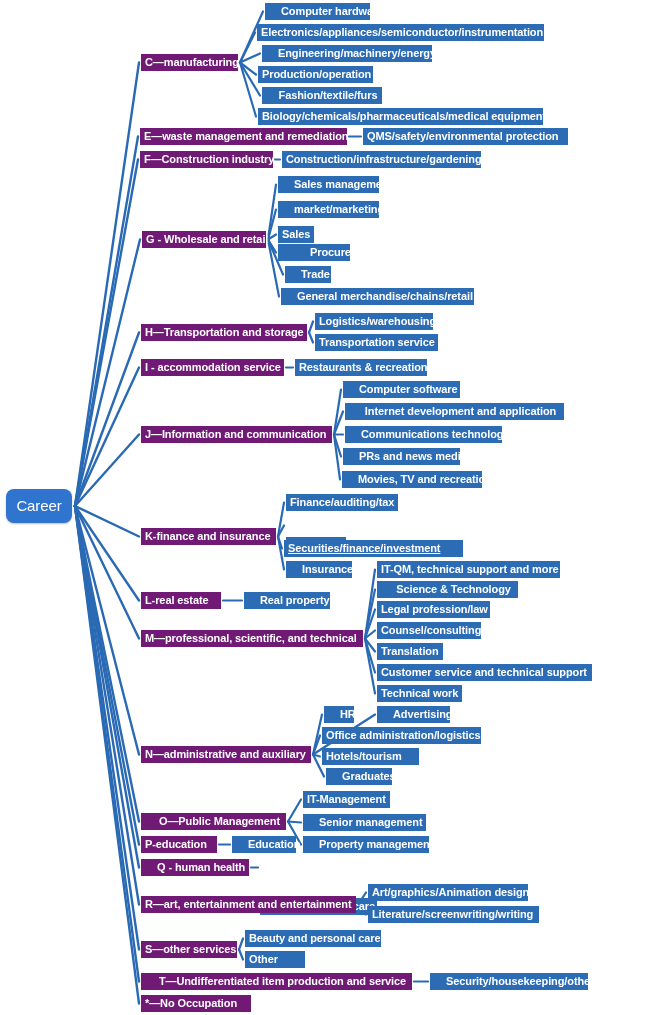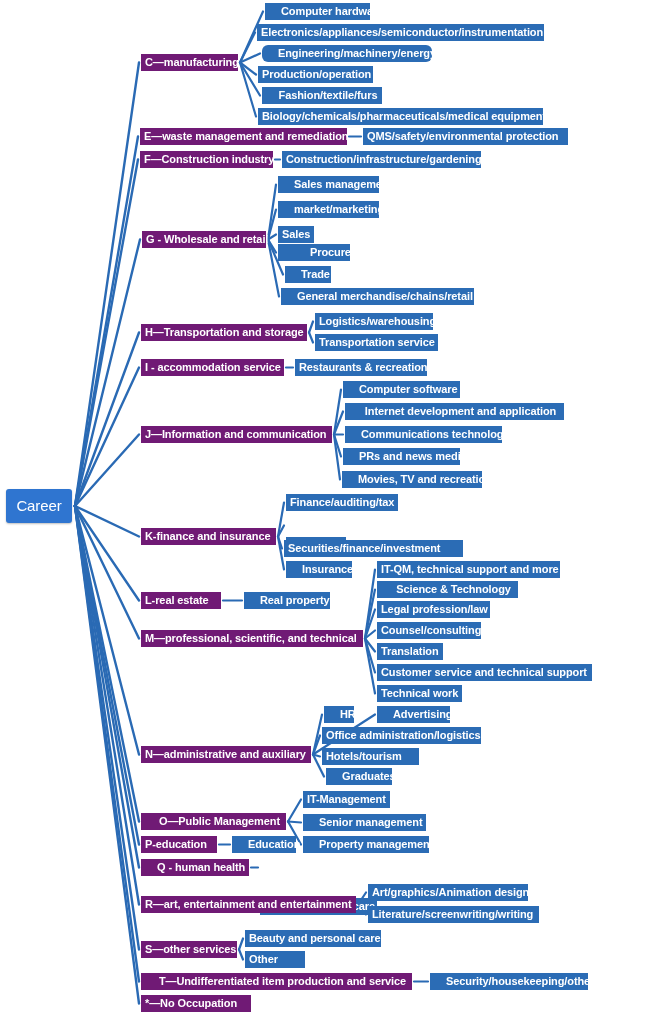--- a/index.html
+++ b/index.html
@@ -33,21 +33,21 @@
     font-weight: 700;
     line-height: 16px;
     height: 17px;
     white-space: nowrap;
     padding: 0 4px;
     letter-spacing: -0.1px;
     text-rendering: optimizeLegibility;
   }
   .node.root {
     background: #2f75d0;
-    border-radius: 3px;
+    border-radius: 8px;
     height: 34px;
     line-height: 34px;
     font-size: 15px;
     font-weight: 400;
     text-align: center;
     padding: 0 10px;
     box-shadow: 0 1px 2px rgba(0,0,0,0.25);
   }
   .node.lvl1 {
     background: #701a75;
@@ -131,21 +131,21 @@
       <line x1="239" y1="949.5" x2="243" y2="959.5" stroke="#2a6ab4" stroke-width="2.2" stroke-linecap="round"></line>
       <line x1="75" y1="506" x2="139" y2="981.5" stroke="#2a6ab4" stroke-width="2.4" stroke-linecap="round"></line>
       <line x1="414" y1="981.5" x2="428" y2="981.5" stroke="#2a6ab4" stroke-width="2.2" stroke-linecap="round"></line>
       <line x1="75" y1="506" x2="139" y2="1003.5" stroke="#2a6ab4" stroke-width="2.4" stroke-linecap="round"></line>
     </svg>
   <div id="nodes">
       <div class="node root" style="left: 6px; top: 489px; width: 66px; height: 34px;">Career</div>
       <div class="node lvl1" style="left: 141px; top: 54px; width: 97px;">C—manufacturing</div>
       <div class="node lvl2 center" style="left: 265px; top: 3px; width: 105px;">Computer hardware</div>
       <div class="node lvl2" style="left: 257px; top: 24px; width: 287px;">Electronics/appliances/semiconductor/instrumentation</div>
-      <div class="node lvl2 center" style="left: 262px; top: 45px; width: 170px; border-radius: 6px;">Engineering/machinery/energy</div>
+      <div class="node lvl2 center" style="left: 262px; top: 45px; width: 170px;">Engineering/machinery/energy</div>
       <div class="node lvl2" style="left: 258px; top: 66px; width: 115px;">Production/operation</div>
       <div class="node lvl2 center" style="left: 262px; top: 87px; width: 120px;">Fashion/textile/furs</div>
       <div class="node lvl2" style="left: 258px; top: 108px; width: 285px;">Biology/chemicals/pharmaceuticals/medical equipment</div>
       <div class="node lvl1" style="left: 140px; top: 128px; width: 207px;">E—waste management and remediation</div>
       <div class="node lvl2" style="left: 363px; top: 128px; width: 205px;">QMS/safety/environmental protection</div>
       <div class="node lvl1" style="left: 140px; top: 151px; width: 133px;">F—Construction industry</div>
       <div class="node lvl2" style="left: 282px; top: 151px; width: 199px;">Construction/infrastructure/gardening</div>
       <div class="node lvl1" style="left: 142px; top: 231px; width: 124px;">G - Wholesale and retail</div>
       <div class="node lvl2 center" style="left: 278px; top: 176px; width: 101px;">Sales management</div>
       <div class="node lvl2 center" style="left: 278px; top: 201px; width: 101px;">market/marketing</div>
@@ -160,21 +160,21 @@
       <div class="node lvl2" style="left: 295px; top: 359px; width: 132px;">Restaurants &amp; recreation</div>
       <div class="node lvl1" style="left: 141px; top: 426px; width: 191px;">J—Information and communication</div>
       <div class="node lvl2 center" style="left: 343px; top: 381px; width: 117px;">Computer software</div>
       <div class="node lvl2 center" style="left: 345px; top: 403px; width: 219px;">Internet development and application</div>
       <div class="node lvl2 center" style="left: 345px; top: 426px; width: 157px;">Communications technology</div>
       <div class="node lvl2 center" style="left: 343px; top: 448px; width: 117px;">PRs and news media</div>
       <div class="node lvl2 center" style="left: 342px; top: 471px; width: 140px;">Movies, TV and recreation</div>
       <div class="node lvl1" style="left: 141px; top: 528px; width: 135px;">K-finance and insurance</div>
       <div class="node lvl2" style="left: 286px; top: 494px; width: 112px;">Finance/auditing/tax</div>
       <div class="node lvl2 center" style="left: 286px; top: 517px; width: 60px; margin-top: 20px;">Banking</div>
-      <div class="node lvl2" style="left: 284px; top: 540px; width: 179px;">Securities/finance/investment</div>
+      <div class="node lvl2" style="left: 284px; top: 540px; width: 179px; text-decoration: underline;">Securities/finance/investment</div>
       <div class="node lvl2 center" style="left: 286px; top: 561px; width: 66px;">Insurance</div>
       <div class="node lvl1" style="left: 141px; top: 592px; width: 80px;">L-real estate</div>
       <div class="node lvl2 center" style="left: 244px; top: 592px; width: 86px;">Real property</div>
       <div class="node lvl1" style="left: 141px; top: 630px; width: 222px;">M—professional, scientific, and technical</div>
       <div class="node lvl2" style="left: 377px; top: 561px; width: 183px;">IT-QM, technical support and more</div>
       <div class="node lvl2 center" style="left: 377px; top: 581px; width: 141px;">Science &amp; Technology</div>
       <div class="node lvl2" style="left: 377px; top: 601px; width: 113px;">Legal profession/law</div>
       <div class="node lvl2" style="left: 377px; top: 622px; width: 104px;">Counsel/consulting</div>
       <div class="node lvl2" style="left: 377px; top: 643px; width: 66px;">Translation</div>
       <div class="node lvl2" style="left: 377px; top: 664px; width: 215px;">Customer service and technical support</div>

